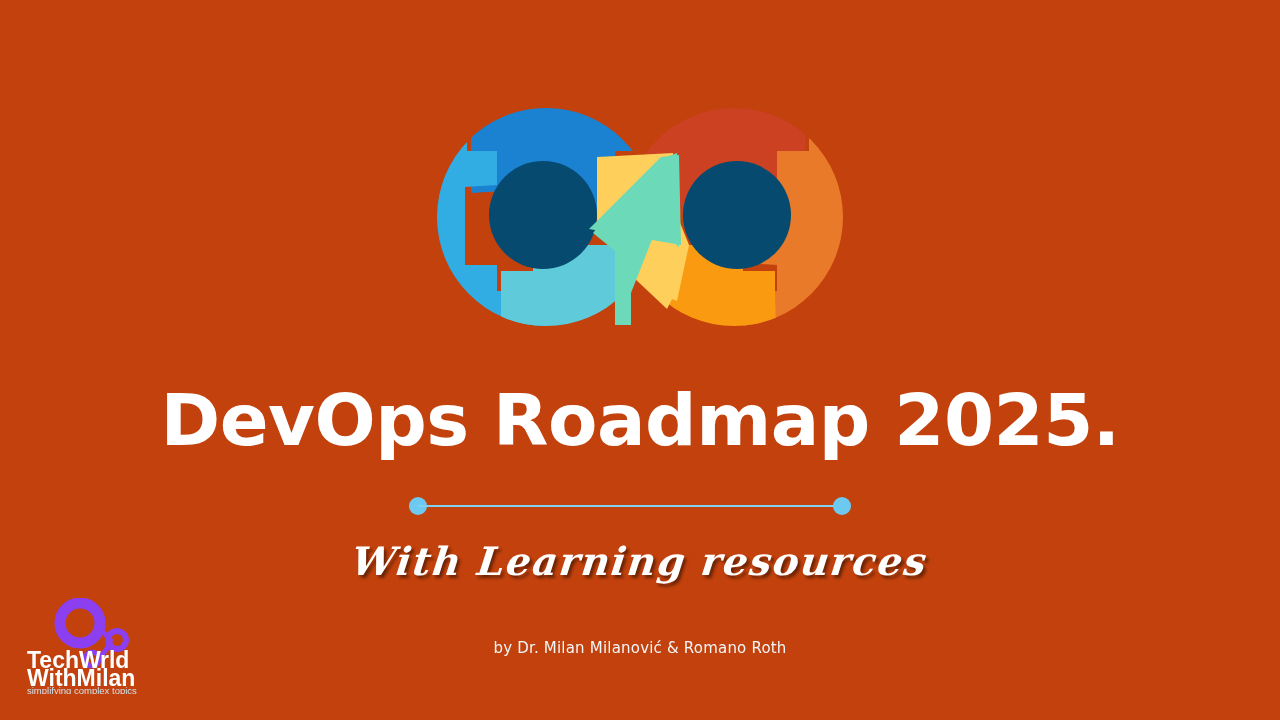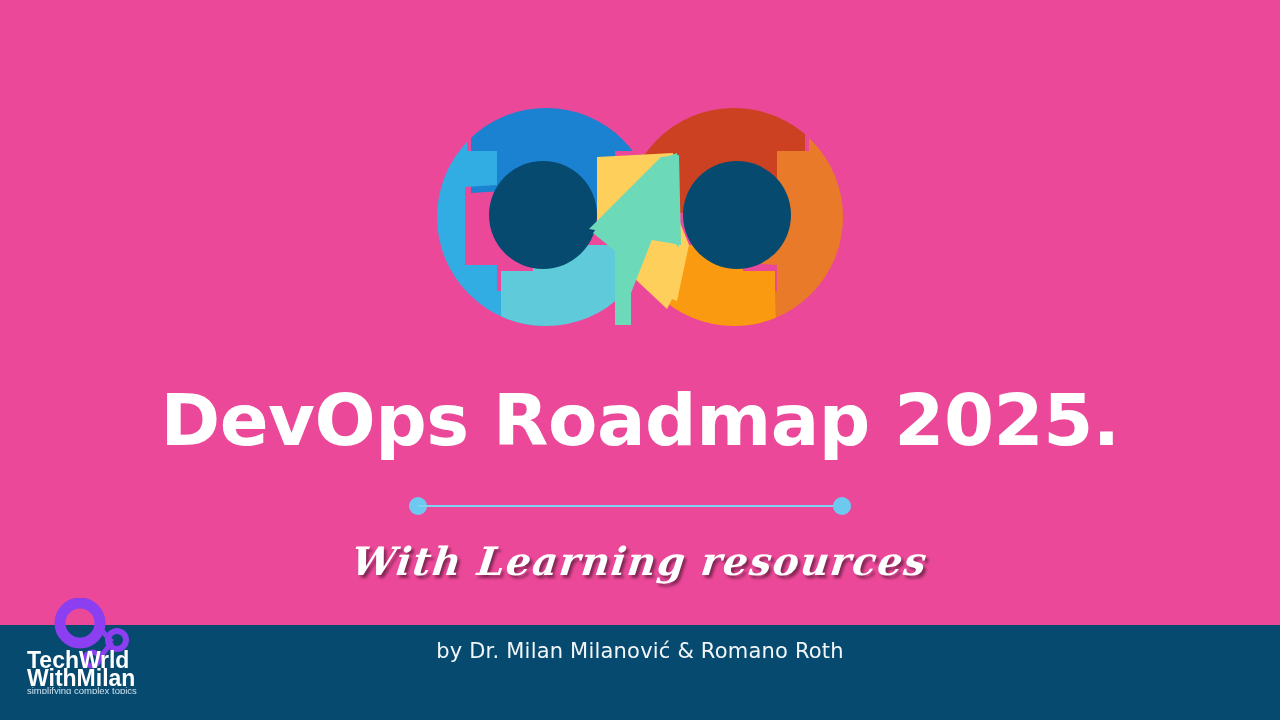--- a/index.html
+++ b/index.html
@@ -9,22 +9,22 @@
     height: 720px;
     overflow: hidden;
   }
   body {
     background: #064a70;
     font-family: "Liberation Sans", sans-serif;
   }
   .slide {
     position: relative;
     width: 1280px;
-    height: 625px;
-    background: #ec4899;
+    height: 720px;
+    background: #c2410c;
   }
 
   
   .devops-logo {
     position: absolute;
     left: 425px;
     top: 95px;
     width: 430px;
     height: 245px;
   }
@@ -93,21 +93,21 @@
 
   
   .authors {
     position: absolute;
     left: 0;
     top: 639px;
     width: 1280px;
     text-align: center;
     color: #f2f6f8;
     font-family: "DejaVu Sans", sans-serif;
-    font-size: 21px;
+    font-size: 15px;
     letter-spacing: 0.2px;
     white-space: nowrap;
   }
 
   
   .brand {
     position: absolute;
     left: 24px;
     top: 598px;
     width: 126px;

